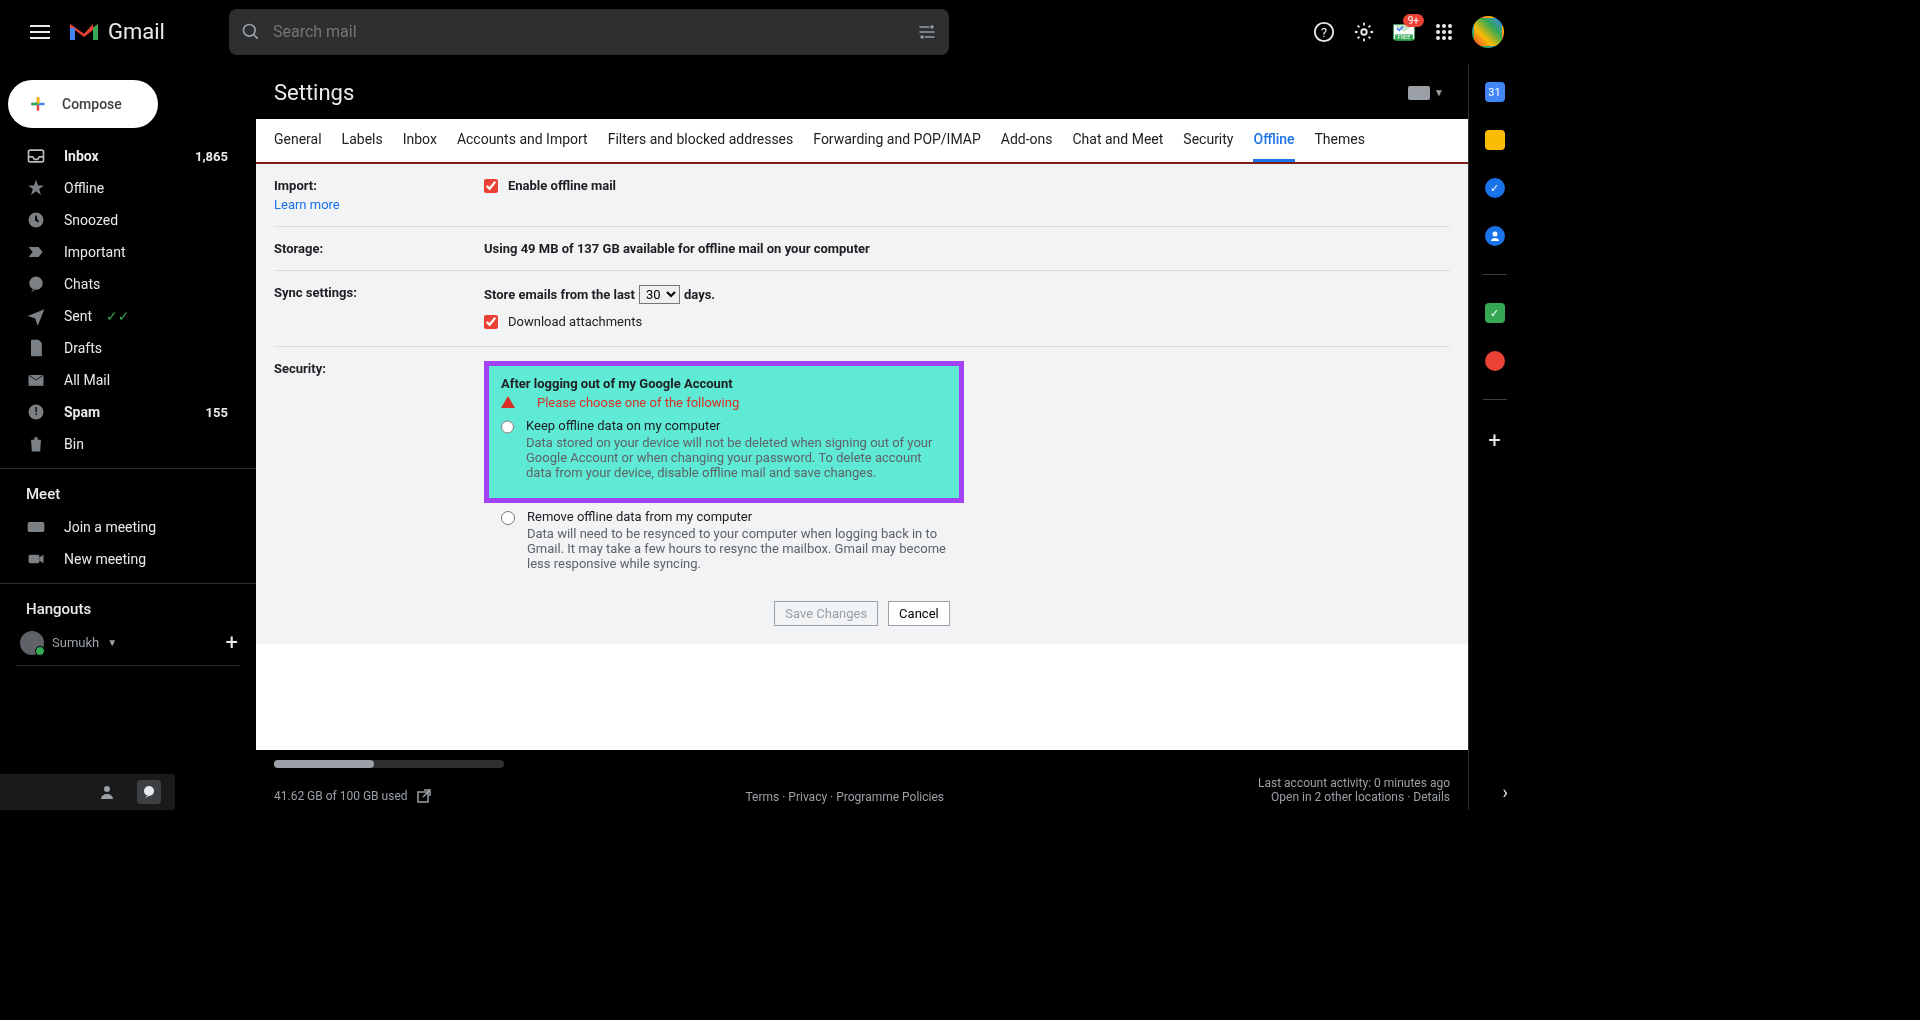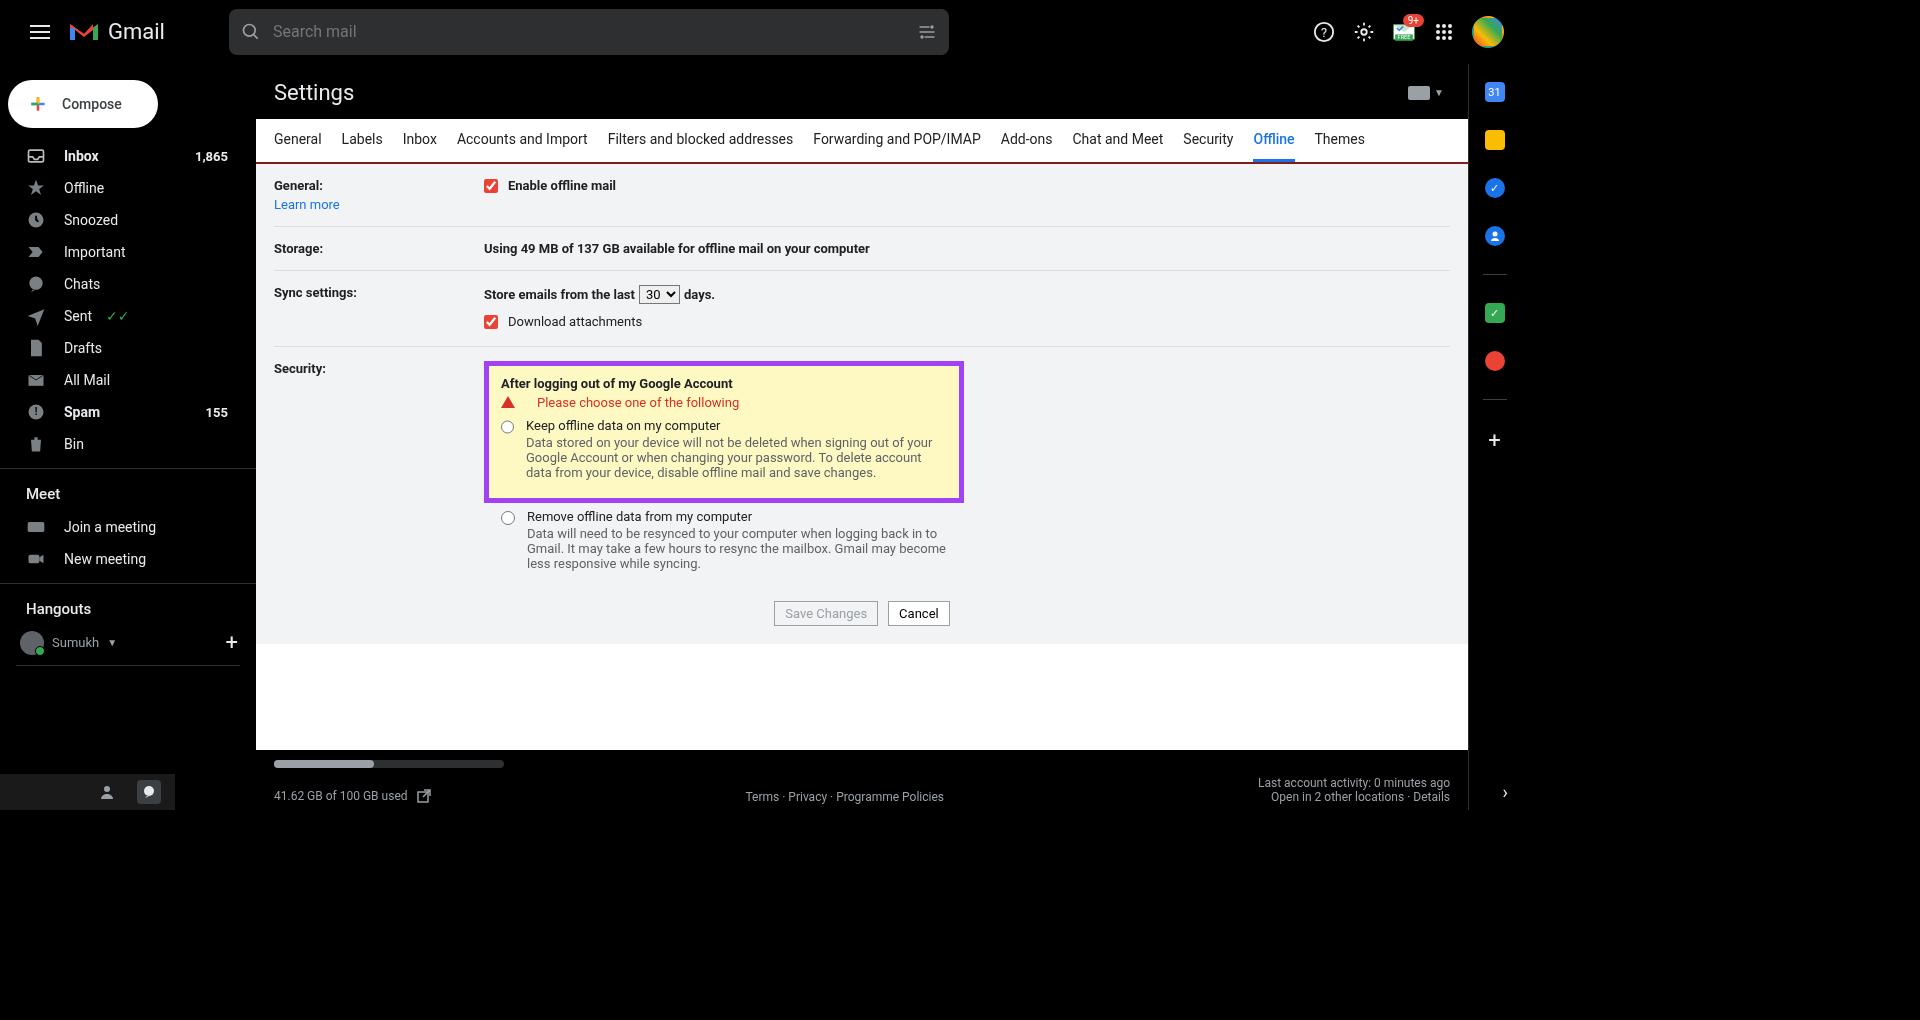--- a/index.html
+++ b/index.html
@@ -54,21 +54,21 @@
 .row { display: flex; padding: 14px 0; border-bottom: 1px solid #ddd; font-size: 13px; }
 .row:last-child { border-bottom: none; }
 .row-label { width: 210px; font-weight: 700; color: #202124; }
 .row-content { flex: 1; color: #202124; }
 .learn-link { color: #1a73e8; font-weight: 400; display: block; margin-top: 4px; }
 .chk { display: inline-flex; align-items: center; gap: 10px; font-weight: 700; }
 .chk input { width: 14px; height: 14px; accent-color: #ea4335; }
 .bold { font-weight: 700; }
 .sync-select { border: 1px solid #767676; font-size: 13px; padding: 0 2px; }
 
-.security-box { border: 5px solid #a142f4; padding: 10px 12px 12px 12px; width: 480px; background: #fef9c3; }
+.security-box { border: 5px solid #a142f4; padding: 10px 12px 12px 12px; width: 480px; background: #5eead4; }
 .sec-heading { font-weight: 700; margin-bottom: 4px; }
 .warn-row { display: flex; align-items: center; gap: 22px; color: #d93025; margin-bottom: 8px; }
 .warn-tri { width: 0; height: 0; border-left: 7px solid transparent; border-right: 7px solid transparent; border-bottom: 12px solid #d93025; }
 .radio-opt { display: flex; gap: 12px; margin-bottom: 6px; }
 .radio-opt input { margin-top: 2px; width: 14px; height: 14px; }
 .opt-title { color: #202124; }
 .opt-desc { color: #5f6368; margin-top: 2px; }
 
 .btn-row { display: flex; gap: 10px; justify-content: center; padding: 10px 0 18px 0; background: #f1f3f4; }
 .btn { padding: 4px 10px; font-size: 13px; border: 1px solid #9aa0a6; background: #fff; cursor: pointer; }
@@ -296,21 +296,21 @@
         <div class="tab">Add-ons</div>
         <div class="tab">Chat and Meet</div>
         <div class="tab">Security</div>
         <div class="tab active">Offline</div>
         <div class="tab">Themes</div>
       </div>
 
       <div class="settings-body">
         <div class="row">
           <div class="row-label">
-            <span>General:</span>
+            <span>Import:</span>
             <a class="learn-link">Learn more</a>
           </div>
           <div class="row-content">
             <label class="chk">
               <input type="checkbox" checked="" style="">
               <span>Enable offline mail</span>
             </label>
           </div>
         </div>
 

